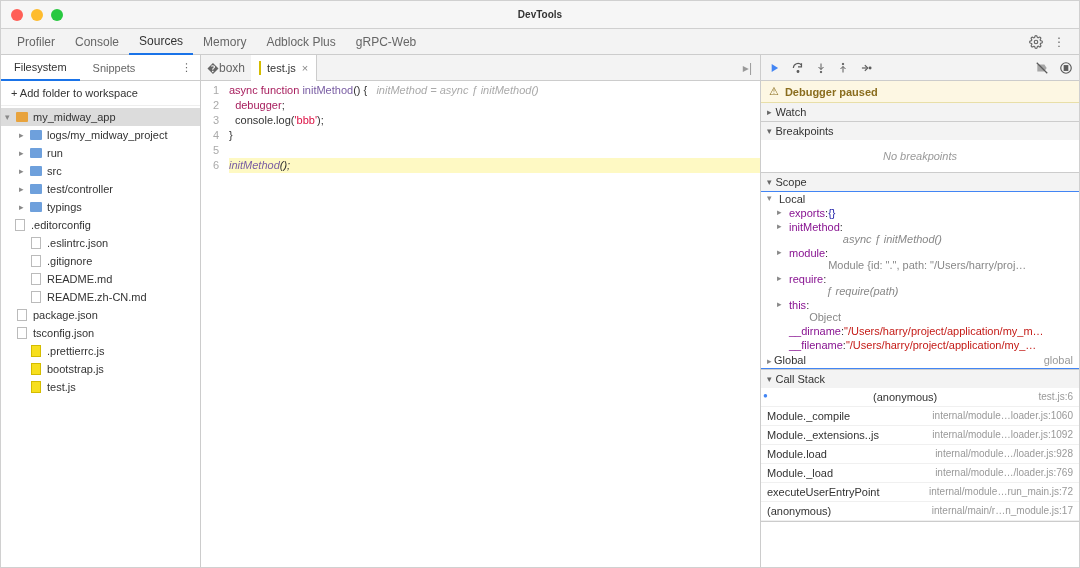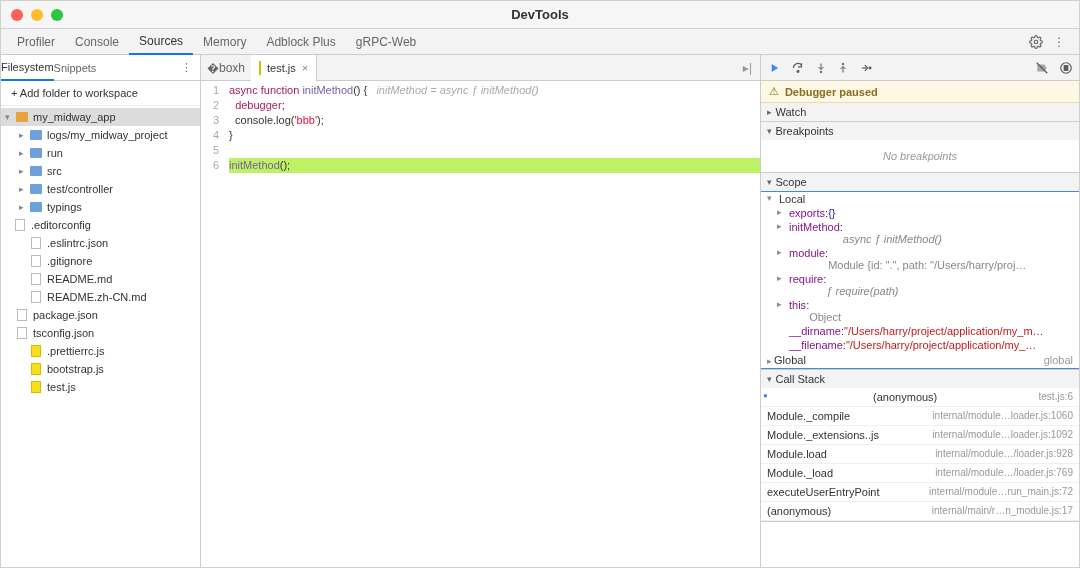--- a/index.html
+++ b/index.html
@@ -4,30 +4,30 @@
 <style>
 * { margin: 0; padding: 0; box-sizing: border-box; font-family: -apple-system, BlinkMacSystemFont, "Segoe UI", sans-serif; }
 body { background: #fff; font-size: 12px; color: #333; overflow: hidden; }
 .window { width: 1080px; height: 568px; display: flex; flex-direction: column; border: 1px solid #d0d0d0; }
 .titlebar { height: 28px; background: #f6f6f6; display: flex; align-items: center; position: relative; border-bottom: 1px solid #d0d0d0; }
 .traffic-lights { display: flex; gap: 8px; padding-left: 10px; }
 .tl { width: 12px; height: 12px; border-radius: 50%; }
 .tl.red { background: #ff5f57; }
 .tl.yellow { background: #febc2e; }
 .tl.green { background: #28c840; }
-.title { position: absolute; left: 50%; transform: translateX(-50%); font-weight: 600; font-size: 13px; color: #333; }
+.title { position: absolute; left: 50%; transform: translateX(-50%); font-weight: 600; font-size: 10px; color: #333; }
 .tabs { height: 26px; background: #f3f3f3; display: flex; align-items: center; border-bottom: 1px solid #ccc; padding: 0 6px; }
 .tab { padding: 0 10px; height: 26px; display: flex; align-items: center; cursor: pointer; color: #666; font-size: 12px; }
 .tab.active { color: #333; border-bottom: 2px solid #1a73e8; }
 .tabs-right { margin-left: auto; display: flex; gap: 10px; padding-right: 8px; }
 .icon-btn { cursor: pointer; color: #666; display: inline-flex; align-items: center; justify-content: center; }
 .main { flex: 1; display: flex; overflow: hidden; }
 .sidebar { width: 200px; border-right: 1px solid #ccc; display: flex; flex-direction: column; background: #fff; }
 .sidebar-tabs { height: 26px; border-bottom: 1px solid #ccc; display: flex; align-items: center; font-size: 11px; }
-.sidebar-tab { padding: 0 0; height: 26px; display: flex; align-items: center; cursor: pointer; color: #666; }
+.sidebar-tab { padding: 0 13px; height: 26px; display: flex; align-items: center; cursor: pointer; color: #666; }
 .sidebar-tab.active { border-bottom: 2px solid #1a73e8; color: #333; }
 .sidebar-tabs .more { margin-left: auto; padding-right: 8px; color: #666; }
 .add-folder { padding: 6px 10px; border-bottom: 1px solid #eee; color: #333; cursor: pointer; font-size: 11px; }
 .tree { flex: 1; overflow: auto; font-size: 11px; padding: 2px 0; }
 .tree-row { display: flex; align-items: center; height: 18px; padding-left: 4px; cursor: pointer; }
 .tree-row.selected { background: #dcdcdc; }
 .tree-row .arrow { width: 10px; color: #888; font-size: 9px; }
 .tree-row .ficon { width: 14px; height: 14px; margin-right: 4px; display: inline-flex; align-items: center; justify-content: center; }
 .folder-ico { width: 12px; height: 10px; background: #6ea0dc; border-radius: 1px; position: relative; }
 .folder-ico.orange { background: #e8a33d; }
@@ -37,21 +37,21 @@
 .editor-tabs { height: 26px; border-bottom: 1px solid #ccc; display: flex; align-items: center; background: #f3f3f3; }
 .editor-tabs .nav-arrows { padding: 0 6px; color: #999; display: flex; gap: 4px; }
 .editor-tab { height: 26px; display: flex; align-items: center; padding: 0 8px; background: #fff; border-right: 1px solid #ccc; font-size: 11px; gap: 6px; }
 .editor-tab .close { color: #888; cursor: pointer; }
 .editor-tabs .dock { margin-left: auto; padding-right: 8px; color: #999; }
 .code-area { flex: 1; display: flex; font-family: Menlo, Consolas, monospace; font-size: 11px; }
 .gutter { width: 24px; text-align: right; color: #aaa; padding: 2px 6px 0 0; background: #fff; user-select: none; }
 .gutter div { height: 15px; line-height: 15px; }
 .code { flex: 1; padding: 2px 0 0 4px; position: relative; }
 .code-line { height: 15px; line-height: 15px; white-space: pre; }
-.code-line.hl { background: #bef264; }
+.code-line.hl { background: #fef9c3; font-style: italic; }
 .kw { color: #a71d5d; }
 .fn { color: #795da3; }
 .str { color: #d14; }
 .hint { color: #aaa; font-style: italic; text-align: center; }
 .debugger { width: 318px; display: flex; flex-direction: column; font-size: 11px; overflow: hidden; }
 .dbg-toolbar { height: 26px; border-bottom: 1px solid #ccc; display: flex; align-items: center; padding: 0 6px; gap: 10px; background: #f3f3f3; }
 .dbg-toolbar .sep { flex: 1; }
 .dbg-toolbar svg { color: #5a5a5a; }
 .dbg-toolbar .resume svg { color: #4285f4; }
 .paused-bar { background: #fdf7e3; color: #8a6d1e; padding: 4px 8px; border-bottom: 1px solid #e8dfa8; display: flex; align-items: center; gap: 6px; font-size: 11px; }

